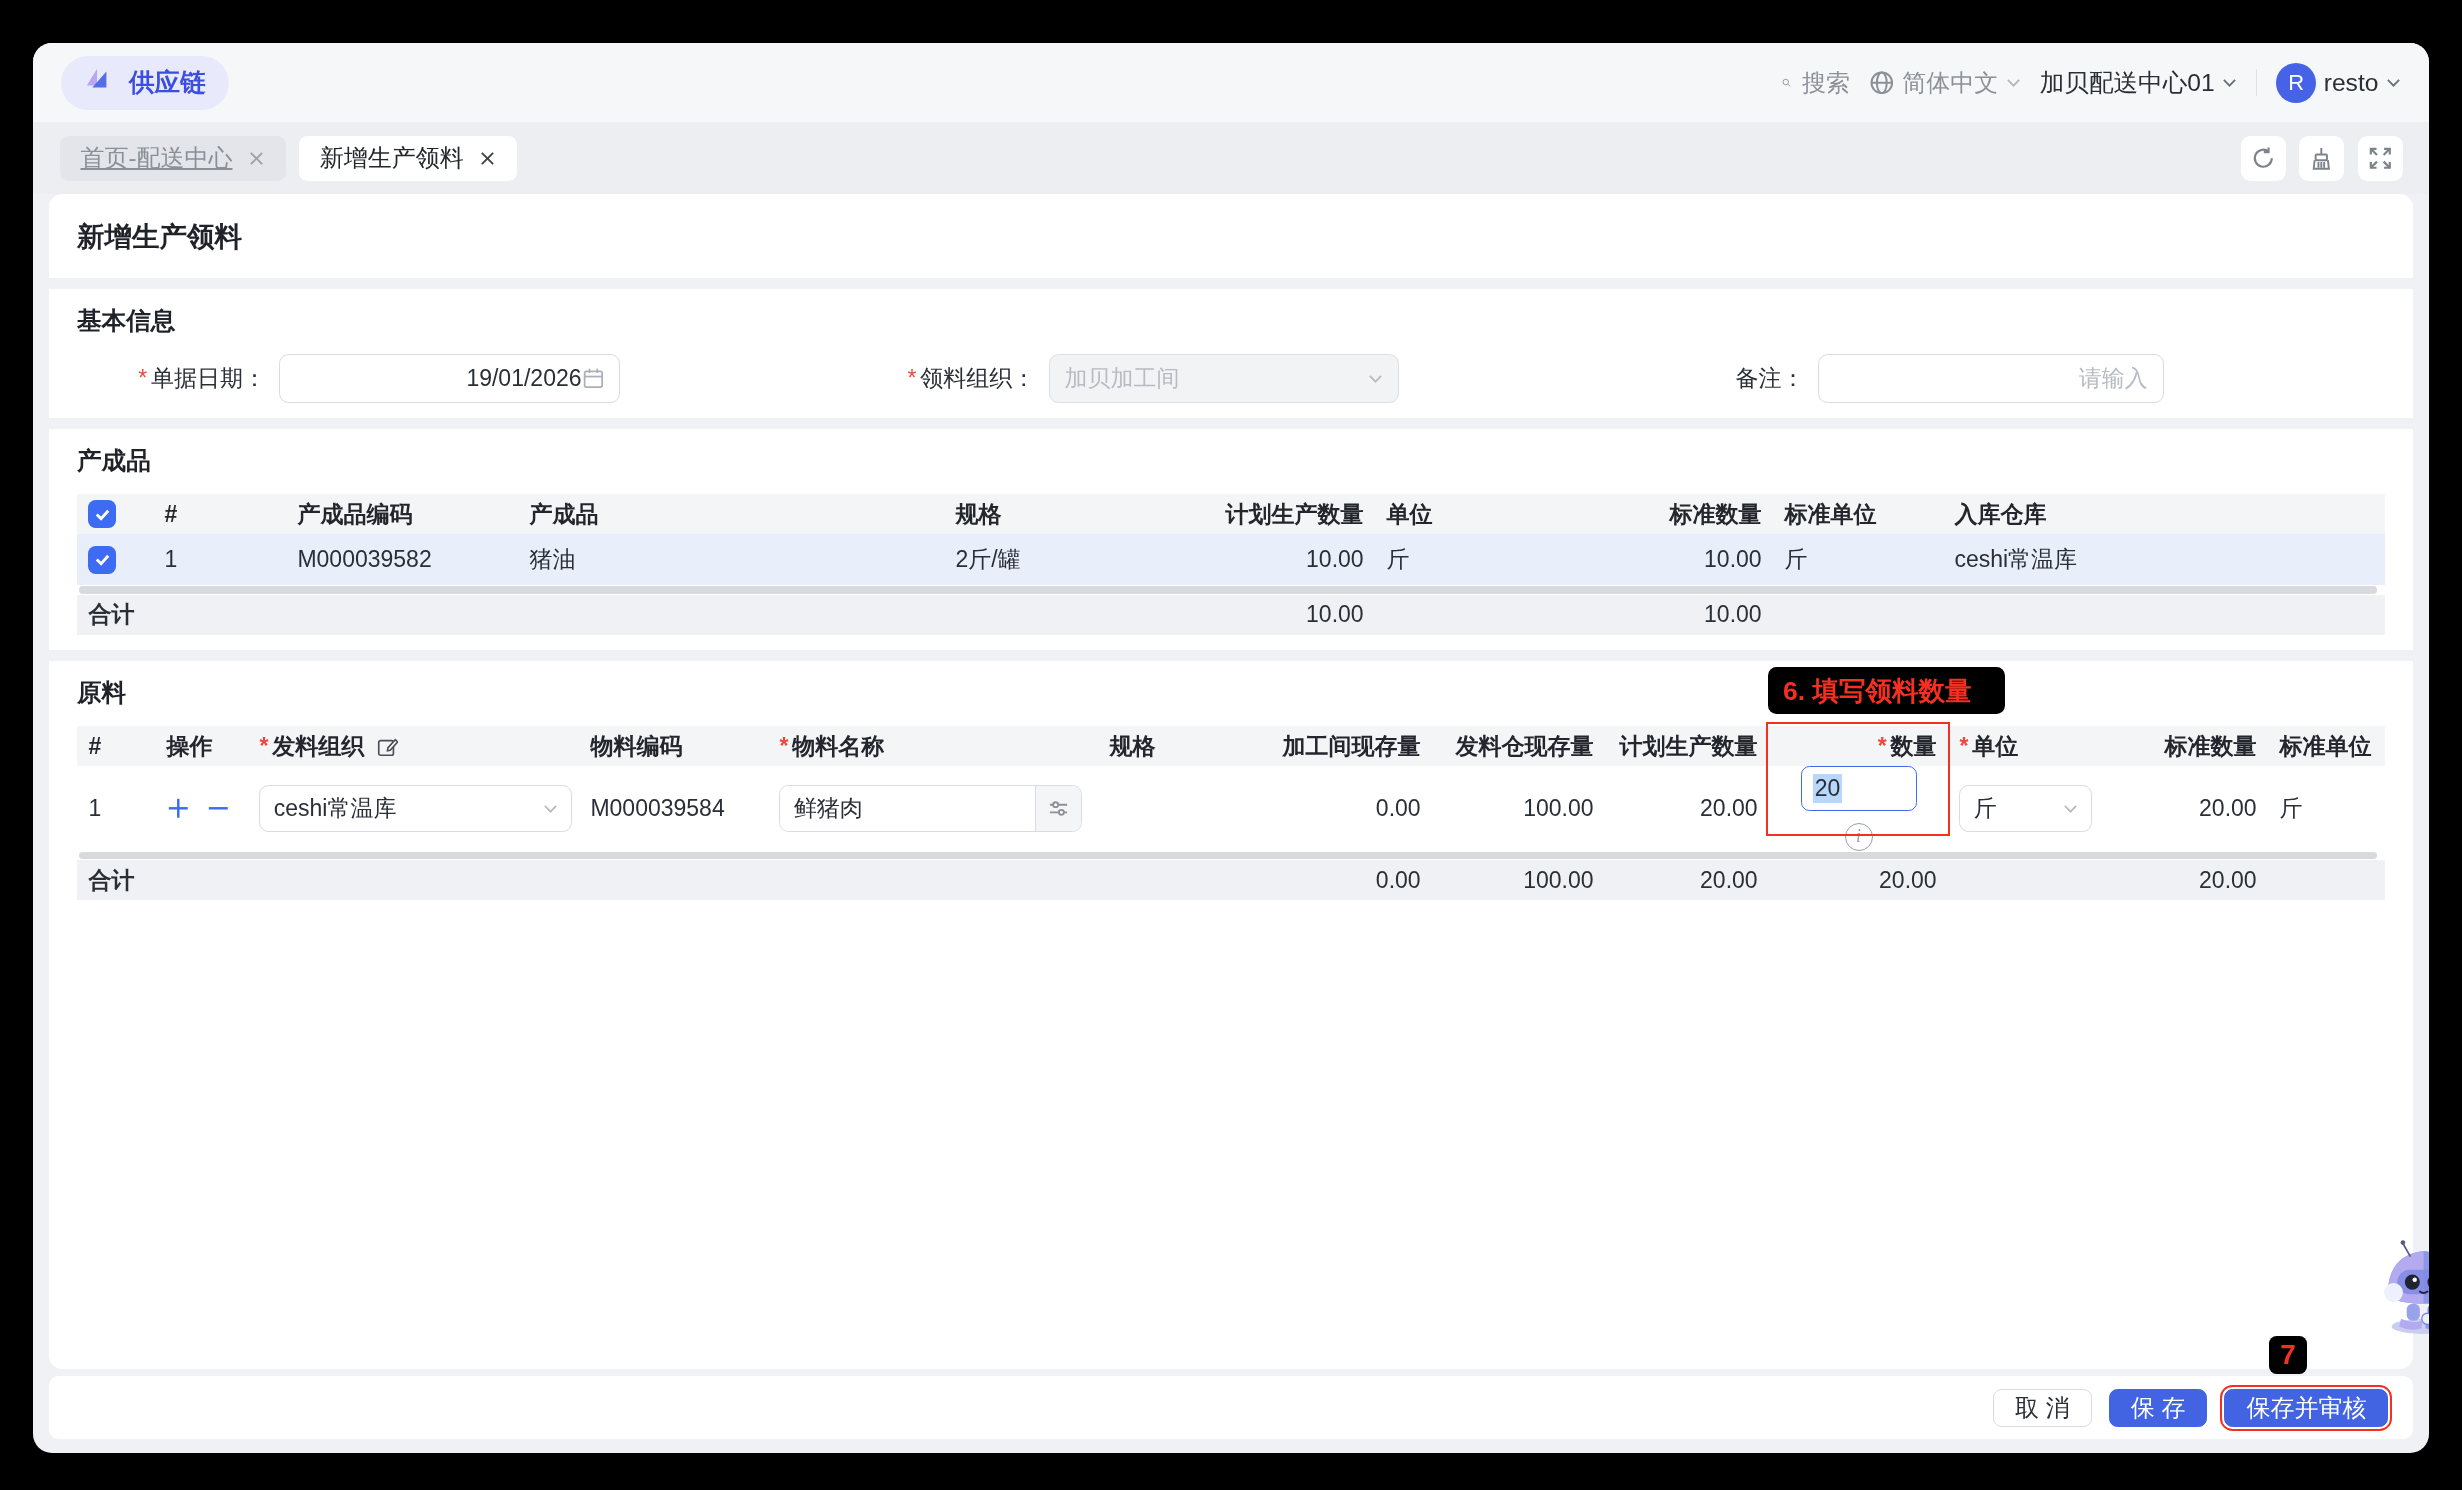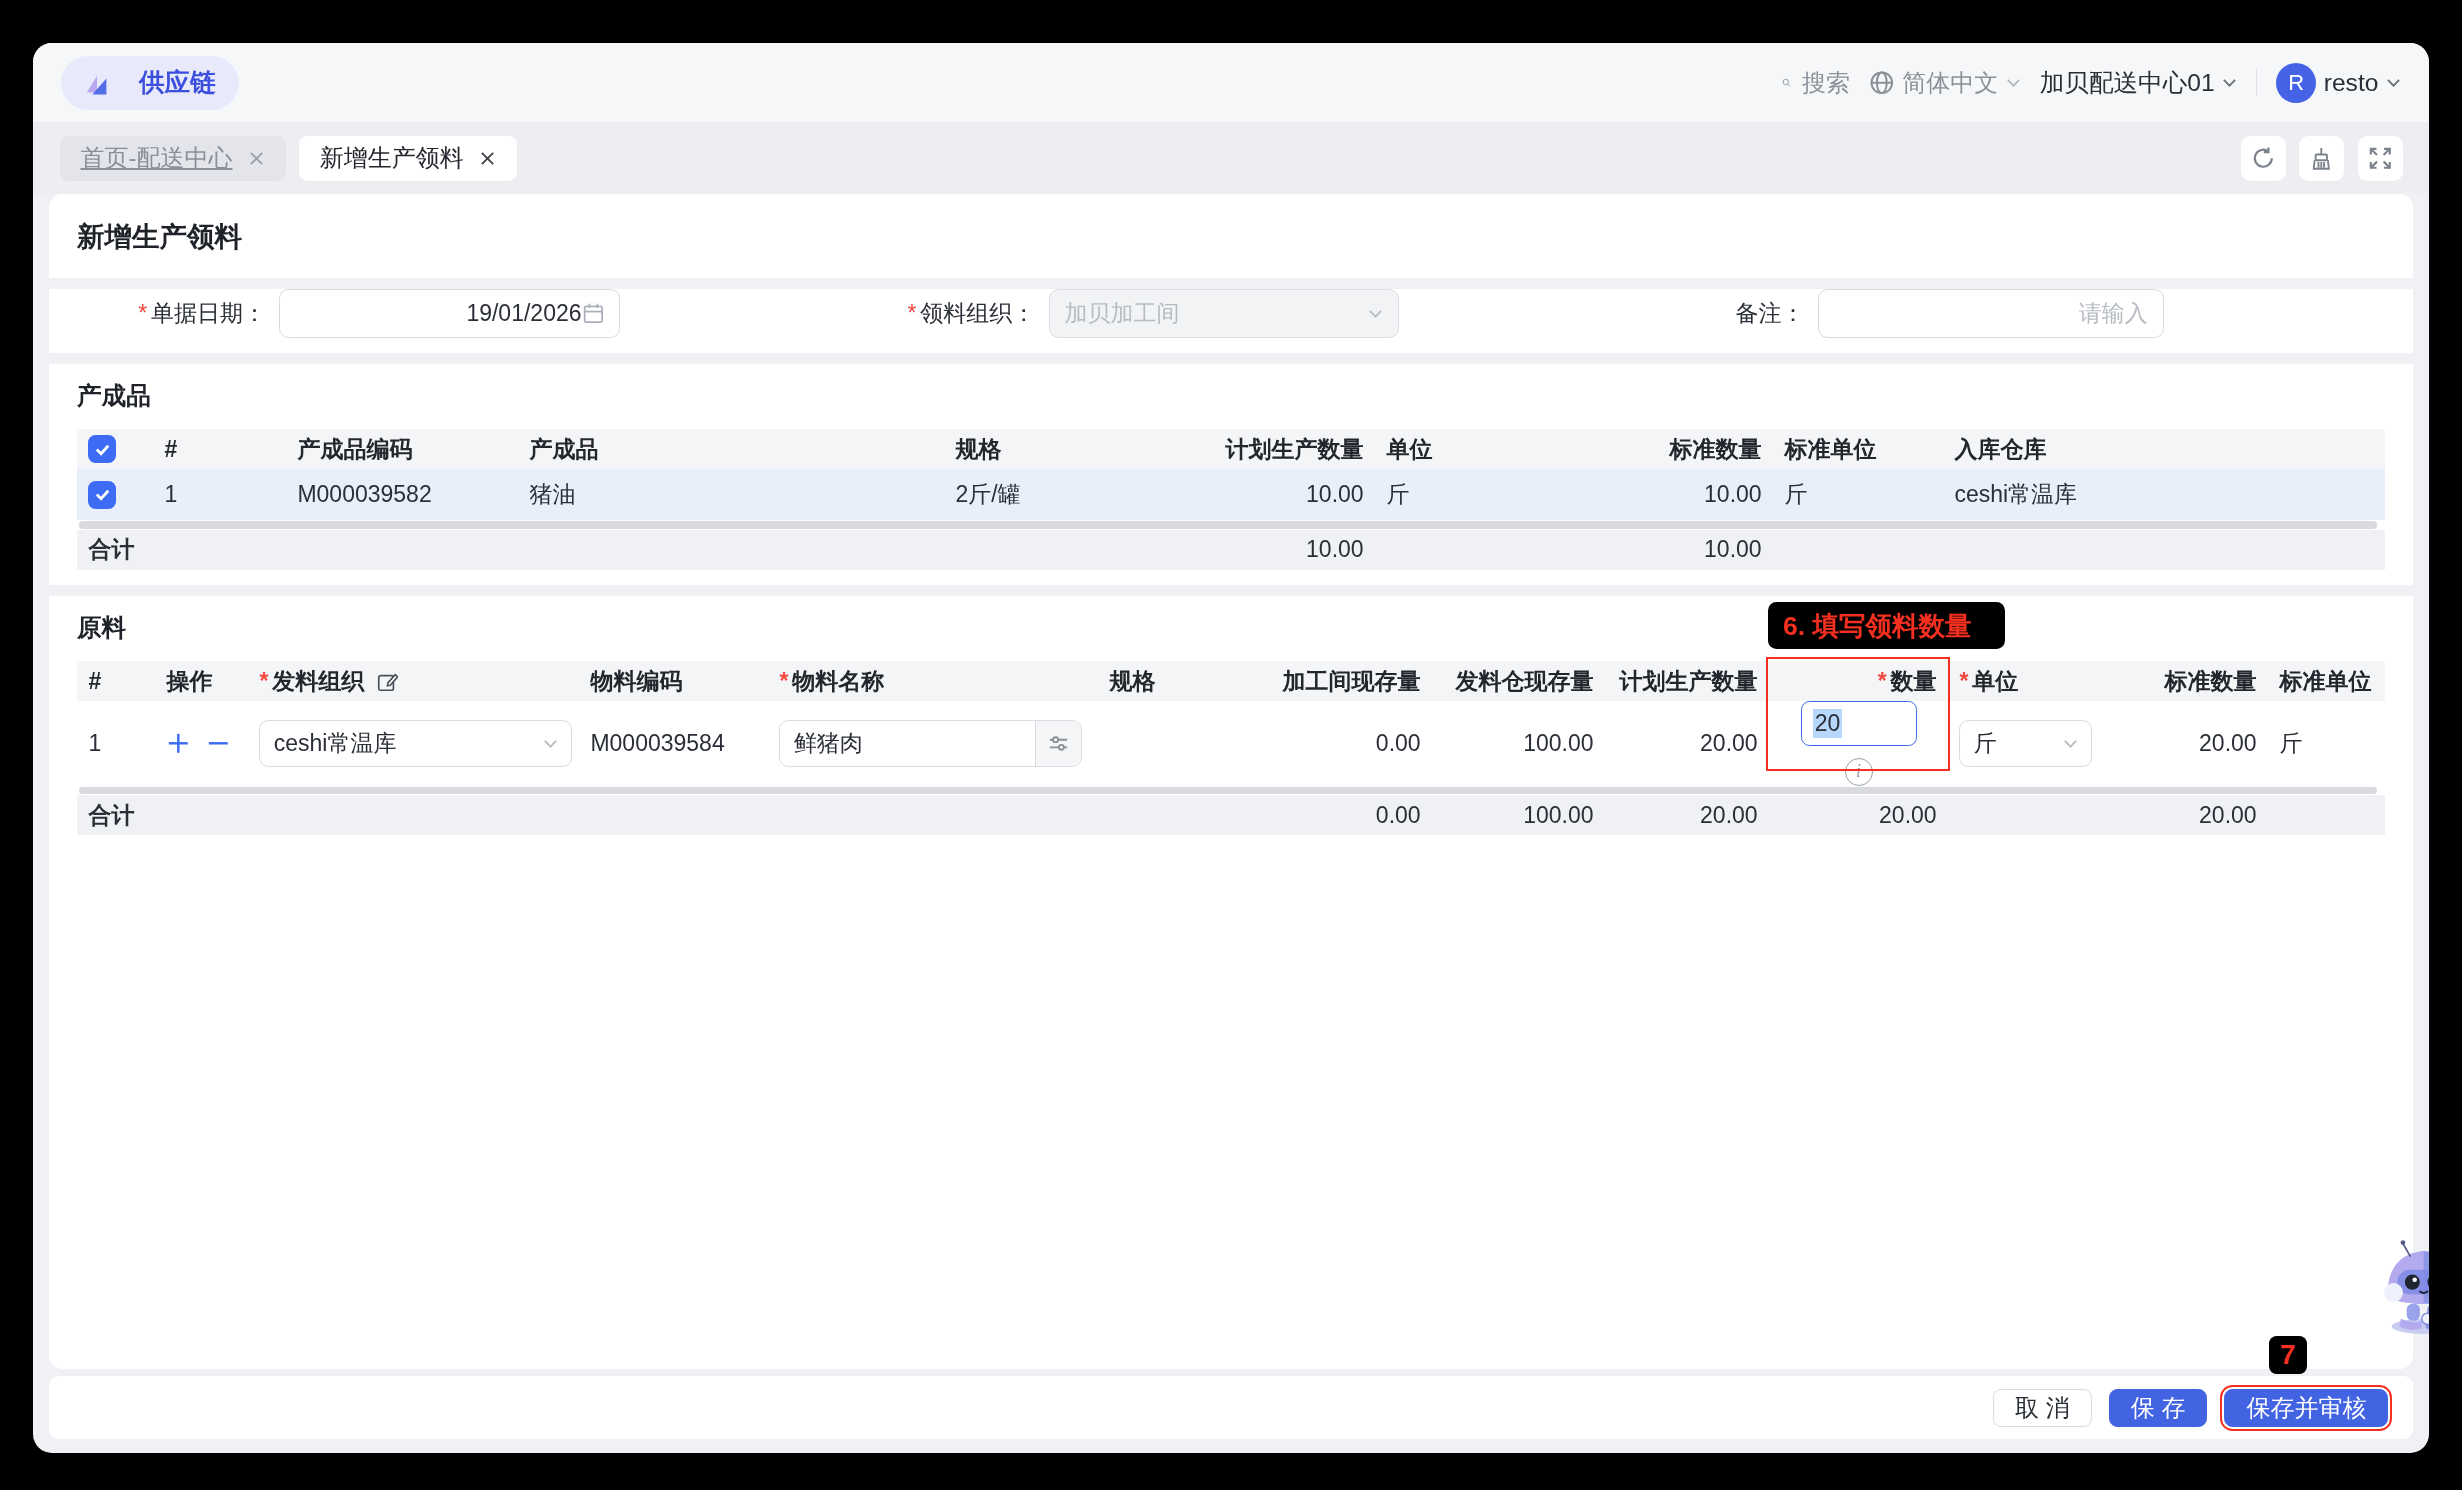--- a/index.html
+++ b/index.html
@@ -3,21 +3,21 @@
 <meta charset="utf-8">
 <style>
   html,body{margin:0;padding:0;background:#000;width:2462px;height:1491px;overflow:hidden;
     font-family:"Liberation Sans","DejaVu Sans",sans-serif;-webkit-font-smoothing:antialiased;}
   .window{position:absolute;left:33px;top:43px;width:2396px;height:1410px;background:#f0f1f5;
     border-radius:19px;overflow:hidden;font-size:23px;color:#2a2e36;}
 
   
   .hdr{position:absolute;left:0;top:0;right:0;height:79px;background:#f6f7f9;
     display:flex;align-items:center;justify-content:space-between;padding:0 28px;box-sizing:border-box;}
-  .brand-pill{display:flex;align-items:flex-end;gap:27px;background:#e8eafc;border-radius:946px;
+  .brand-pill{display:flex;align-items:flex-start;gap:17px;background:#e8eafc;border-radius:946px;
     padding:9.5px 23px;color:#3c4ede;font-weight:bold;font-size:25.6px;}
   .hdr-right{display:flex;align-items:center;gap:19px;}
   .hdr-item{display:flex;align-items:center;gap:7.6px;color:#8b9099;font-size:24px;}
   .hdr-item.dark{color:#2a2e36;font-weight:500;font-size:24.6px;}
   .vdiv{width:0.9px;height:26.5px;background:#dfe1e6;}
   .avatar{width:40px;height:40px;border-radius:50%;background:#4663e8;color:#fff;display:flex;
     align-items:center;justify-content:center;font-size:22px;font-weight:500;}
   .chev{width:15px;height:9.5px;display:inline-block;}
 
   
@@ -194,20 +194,21 @@
         </svg>
       </div>
     </div>
   </div>
 
   <div class="main">
     <div class="pg-title">新增生产领料</div>
     <div class="band"></div>
 
     <div>
+      <div class="sec-title">基本信息</div>
       <div class="form-row">
         <div class="field">
           <span class="lbl"><span class="req">*</span><span>单据日期：</span></span>
           <div class="inp date-inp">
             <input type="text" value="19/01/2026" style="">
             <svg width="24.6" height="24.6" viewBox="0 0 26 26" fill="none" stroke="#aab0b8" stroke-width="2">
               <rect x="3" y="5" width="20" height="18" rx="2"></rect>
                 <line x1="3" y1="11" x2="23" y2="11"></line>
               <line x1="8.5" y1="2" x2="8.5" y2="7"></line>
                 <line x1="17.5" y1="2" x2="17.5" y2="7"></line>

